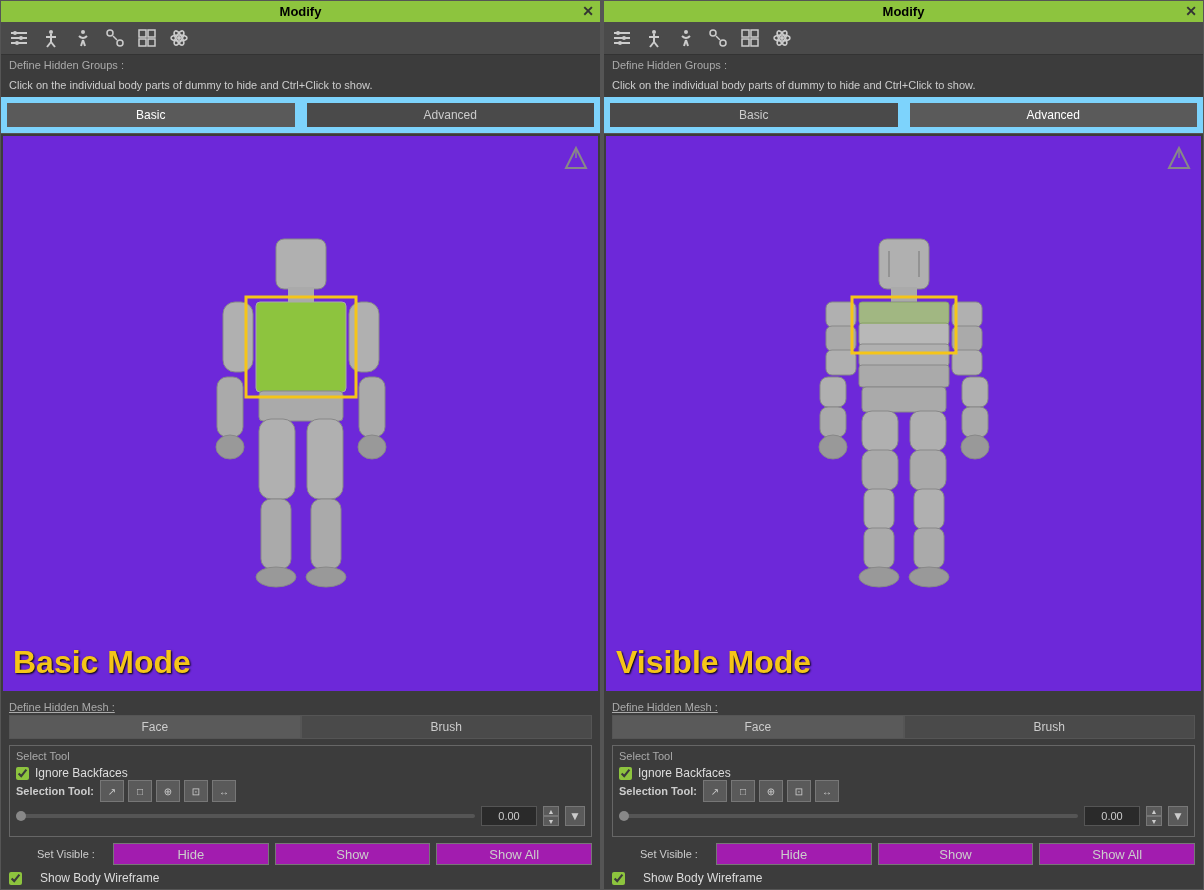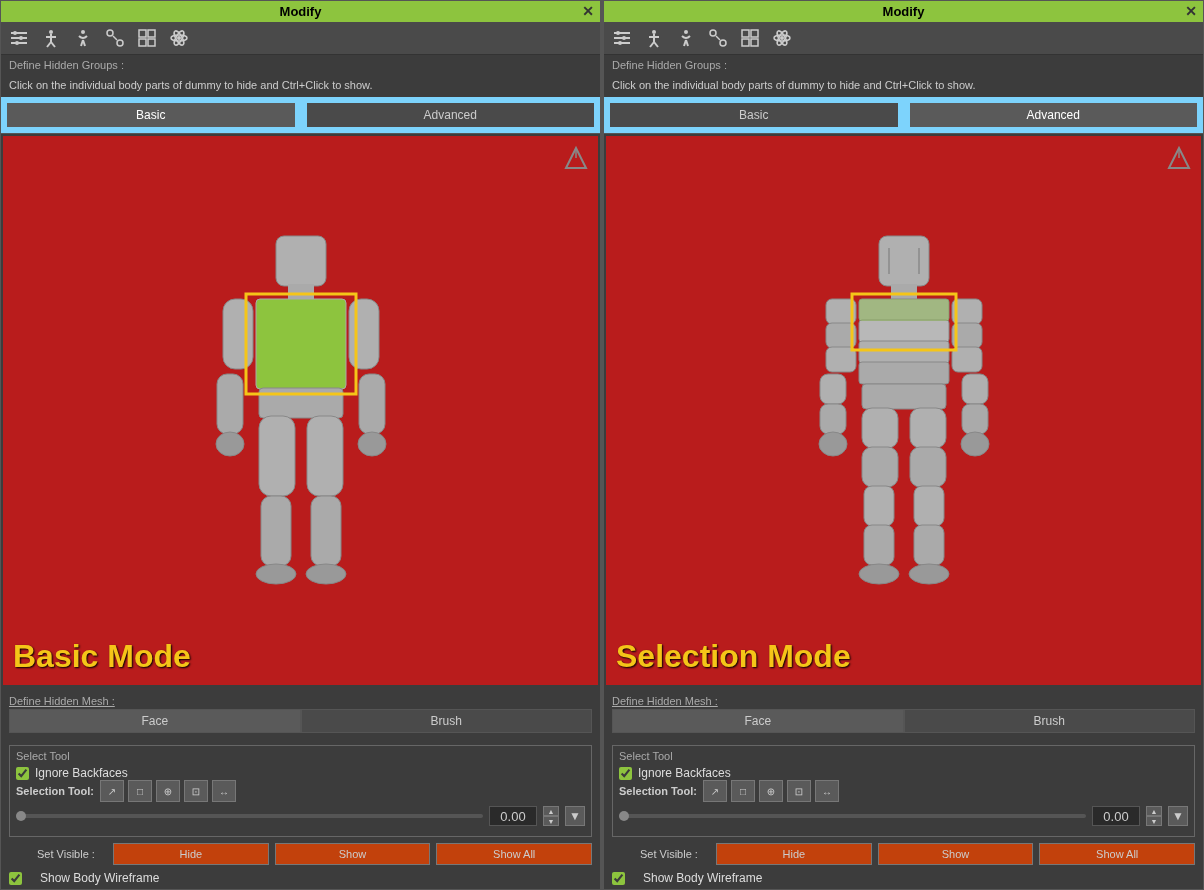--- a/index.html
+++ b/index.html
@@ -82,21 +82,21 @@
       border: 6px solid #7dd3fc;
       cursor: pointer;
       font-size: 12px;
       color: #ccc;
     }
     .tab.active {
       background: #5a5a5a;
       color: #fff;
     }
     .viewport {
-      background: #b91c1c;
+      background: #6d28d9;
       flex: 1;
       position: relative;
       margin: 2px;
       overflow: hidden;
       text-decoration: underline;
     }
     .viewport-content {
       width: 100%;
       height: 100%;
       display: flex;
@@ -116,21 +116,21 @@
       padding: 4px 8px;
     }
     .define-label {
       font-size: 11px;
       color: #aaa;
       padding: 4px 0 2px;
       text-decoration: underline;
     }
     .face-brush-tabs {
       display: flex;
-      margin-bottom: 12px;
+      margin-bottom: 6px;
       align-items: flex-end;
     }
     .face-brush-tab {
       flex: 1;
       text-align: center;
       padding: 4px;
       background: #4a4a4a;
       border: 1px solid #555;
       cursor: pointer;
       font-size: 12px;
@@ -196,27 +196,27 @@
       border-radius: 2px;
     }
     .slider-input::-webkit-slider-thumb {
       -webkit-appearance: none;
       width: 10px;
       height: 10px;
       background: #888;
       border-radius: 50%;
     }
     .value-box {
-      width: 48px;
+      width: 56px;
       height: 20px;
       background: #2a2a2a;
       border: 1px solid #555;
       color: #ccc;
       text-align: center;
-      font-size: 13px;
+      font-size: 11px;
       display: flex;
       align-items: center;
       justify-content: center;
     }
     .spin-btns {
       display: flex;
       flex-direction: column;
     }
     .spin-btn {
       width: 16px;
@@ -249,24 +249,24 @@
       margin-left: 28px;
     }
     .vis-label {
       font-size: 11px;
       color: #ccc;
       min-width: 70px;
     }
     .vis-btn {
       flex: 1;
       height: 22px;
-      background: #c2410c;
+      background: #a21caf;
       border: 1px solid #777;
       color: #ccc;
-      font-size: 11px;
+      font-size: 13px;
       cursor: pointer;
       display: flex;
       align-items: center;
       justify-content: center;
     }
     .wireframe-row {
       display: flex;
       align-items: center;
       gap: 18px;
     }
@@ -576,21 +576,21 @@
       </svg>
 
       <div class="viewport-icon">
         <svg width="28" height="28" viewBox="0 0 28 28">
             <polygon points="4,24 14,4 24,24" fill="none" stroke="#888" stroke-width="2"></polygon>
             <line x1="14" y1="14" x2="14" y2="4" stroke="#888" stroke-width="1.5"></line>
           </svg>
       </div>
     </div>
 
-    <div class="mode-label">Selection Mode</div>
+    <div class="mode-label">Visible Mode</div>
   </div>
 
   <div class="bottom-panel">
     <div class="define-label">Define Hidden Mesh :</div>
     <div class="face-brush-tabs">
       <div class="face-brush-tab active">Face</div>
       <div class="face-brush-tab">Brush</div>
     </div>
     <div class="select-tool-group">
       <div class="group-title">Select Tool</div>

